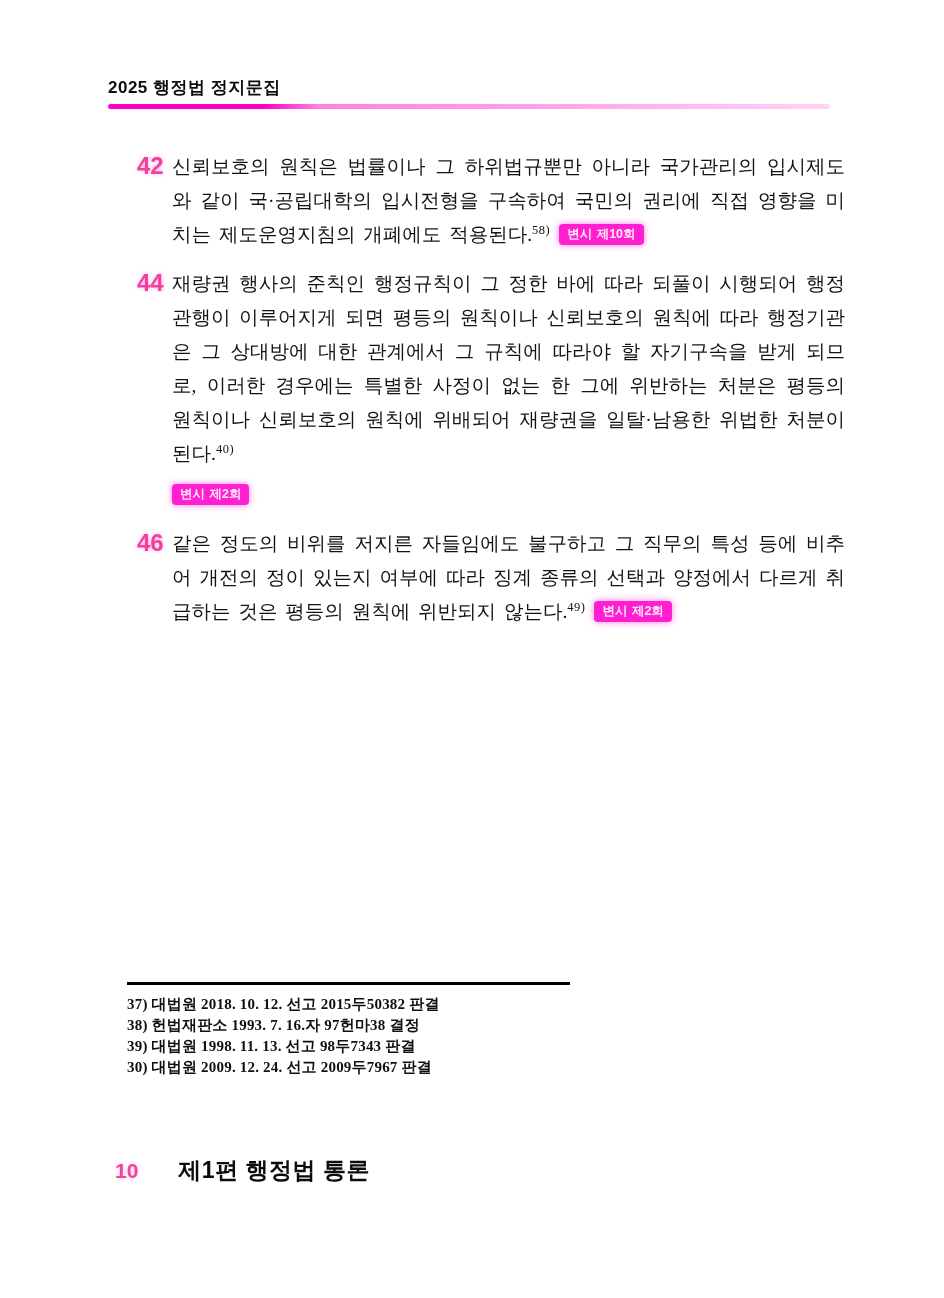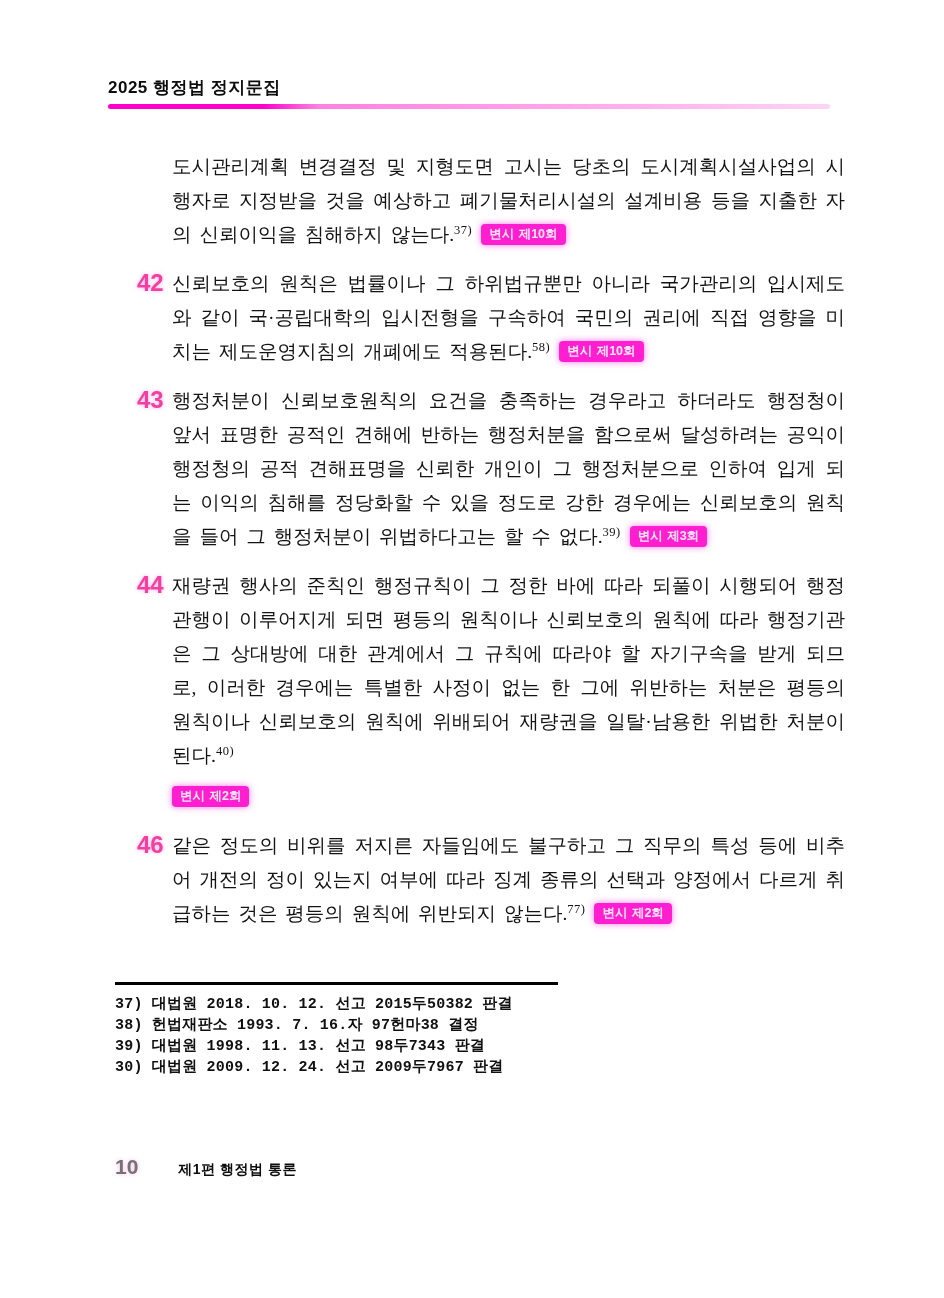--- a/index.html
+++ b/index.html
@@ -54,81 +54,74 @@
     border-radius:4px;
     vertical-align:3px;
     box-shadow:0 0 7px rgba(255,90,225,.8);
     white-space:nowrap;
     word-spacing:1px;
   }
   .badge-line{margin-top:7px;text-align:left;}
   .badge-line .badge{margin-left:0;}
   
   .footnotes{
-    position:absolute;left:115px;top:982px;width:520px;
-    font-family:Liberation Mono, monospace;
+    position:absolute;left:127px;top:982px;width:520px;
+    font-family:Liberation Serif, serif;
   }
   .fn-rule{width:443px;height:3px;background:#000;margin-bottom:9px;}
   .fn-line{
     font-size:15px;font-weight:bold;line-height:21px;color:#101010;
     letter-spacing:0.2px;
   }
   
   .footer{
     position:absolute;left:115px;top:1155px;width:700px;
     font-family:"Liberation Sans","DejaVu Sans",sans-serif;
     display:flex;align-items:baseline;
   }
   .page-number{
-    font-size:21px;font-weight:bold;color:#737373;
+    font-size:21px;font-weight:bold;color:#ec4899;
     text-shadow:0 0 4px rgba(255,120,210,.5);
   }
   .section-title{
-    font-size:14px;font-weight:bold;color:#0c0c0c;margin-left:40px;
+    font-size:23px;font-weight:bold;color:#0c0c0c;margin-left:40px;
     letter-spacing:0.5px;
   }
 </style>
 </head>
 <body>
 
 <div class="page">
 
   <div class="header">
     <div class="header-title">2025 행정법 정지문집</div>
     <div class="header-rule"></div>
   </div>
 
   <div class="content">
 
-    <div class="item">
-      <span>도시관리계획 변경결정 및 지형도면 고시는 당초의 도시계획시설사업의 시행자로 지정받을 것을 예상하고 폐기물처리시설의 설계비용 등을 지출한 자의 신뢰이익을 침해하지 않는다.</span><sup class="fn-ref">37)</sup><span class="badge">변시 제10회</span>
-    </div>
 
     <div class="item">
       <span class="num">42</span>
       <span>신뢰보호의 원칙은 법률이나 그 하위법규뿐만 아니라 국가관리의 입시제도와 같이 국·공립대학의 입시전형을 구속하여 국민의 권리에 직접 영향을 미치는 제도운영지침의 개폐에도 적용된다.</span><sup class="fn-ref">58)</sup><span class="badge">변시 제10회</span>
     </div>
 
-    <div class="item">
-      <span class="num">43</span>
-      <span>행정처분이 신뢰보호원칙의 요건을 충족하는 경우라고 하더라도 행정청이 앞서 표명한 공적인 견해에 반하는 행정처분을 함으로써 달성하려는 공익이 행정청의 공적 견해표명을 신뢰한 개인이 그 행정처분으로 인하여 입게 되는 이익의 침해를 정당화할 수 있을 정도로 강한 경우에는 신뢰보호의 원칙을 들어 그 행정처분이 위법하다고는 할 수 없다.</span><sup class="fn-ref">39)</sup><span class="badge">변시 제3회</span>
-    </div>
 
     <div class="item">
       <span class="num">44</span>
       <span>재량권 행사의 준칙인 행정규칙이 그 정한 바에 따라 되풀이 시행되어 행정관행이 이루어지게 되면 평등의 원칙이나 신뢰보호의 원칙에 따라 행정기관은 그 상대방에 대한 관계에서 그 규칙에 따라야 할 자기구속을 받게 되므로, 이러한 경우에는 특별한 사정이 없는 한 그에 위반하는 처분은 평등의 원칙이나 신뢰보호의 원칙에 위배되어 재량권을 일탈·남용한 위법한 처분이 된다.</span><sup class="fn-ref">40)</sup>
       <div class="badge-line">
         <span class="badge">변시 제2회</span>
       </div>
     </div>
 
 
     <div class="item">
       <span class="num">46</span>
-      <span>같은 정도의 비위를 저지른 자들임에도 불구하고 그 직무의 특성 등에 비추어 개전의 정이 있는지 여부에 따라 징계 종류의 선택과 양정에서 다르게 취급하는 것은 평등의 원칙에 위반되지 않는다.</span><sup class="fn-ref">77)</sup><span class="badge">변시 제2회</span>
+      <span>같은 정도의 비위를 저지른 자들임에도 불구하고 그 직무의 특성 등에 비추어 개전의 정이 있는지 여부에 따라 징계 종류의 선택과 양정에서 다르게 취급하는 것은 평등의 원칙에 위반되지 않는다.</span><sup class="fn-ref">49)</sup><span class="badge">변시 제2회</span>
     </div>
 
   </div>
 
   <div class="footnotes">
     <div class="fn-rule"></div>
     <div class="fn-line">37) 대법원 2018. 10. 12. 선고 2015두50382 판결</div>
     <div class="fn-line">38) 헌법재판소 1993. 7. 16.자 97헌마38 결정</div>
     <div class="fn-line">39) 대법원 1998. 11. 13. 선고 98두7343 판결</div>
     <div class="fn-line">30) 대법원 2009. 12. 24. 선고 2009두7967 판결</div>

